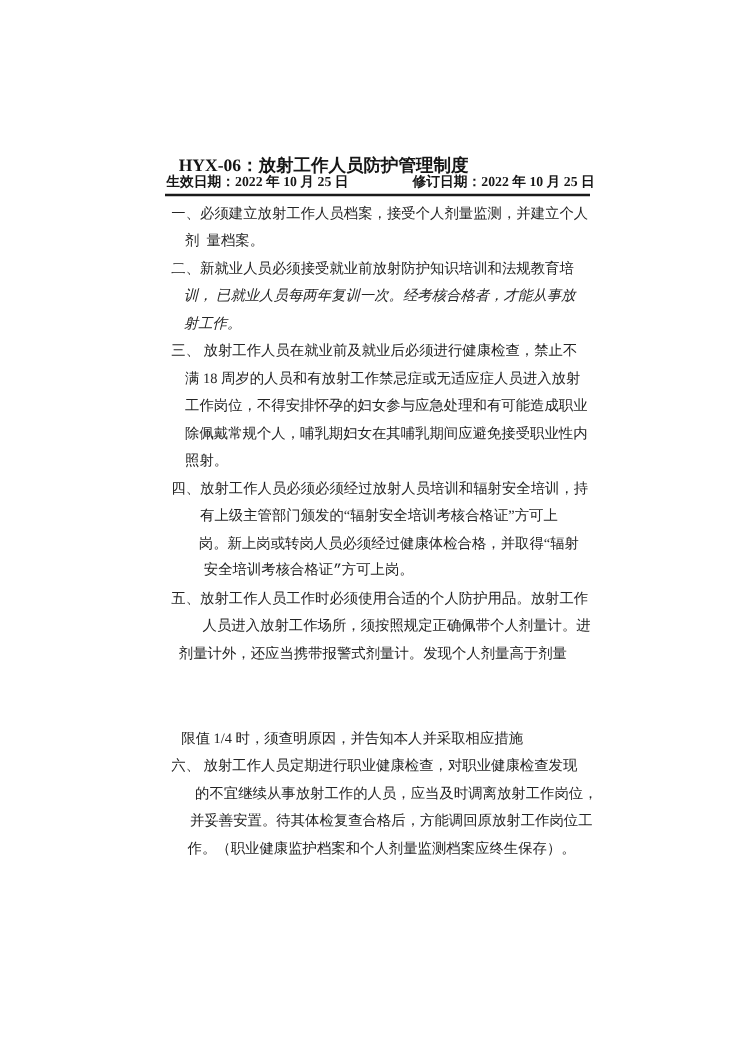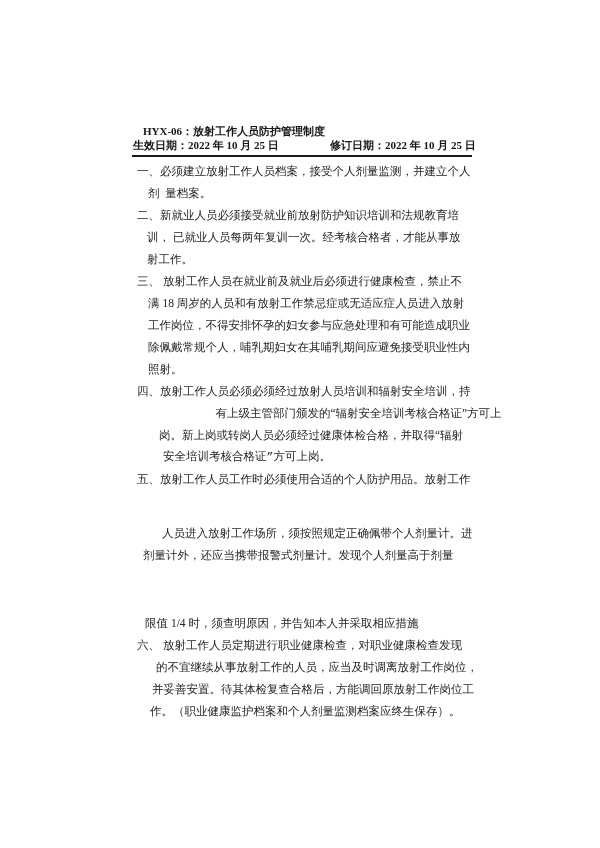--- a/index.html
+++ b/index.html
@@ -14,21 +14,21 @@
     width: 600px;
     height: 848px;
     background: #ffffff;
     overflow: hidden;
   }
   
   .doc-header { position: absolute; left: 0; top: 0; width: 600px; }
   .doc-title {
     position: absolute;
     left: 143px; top: 124px;
-    font-size: 11px; font-weight: bold;
+    font-size: 14px; font-weight: bold;
     color: #161616;
     white-space: pre;
   }
   .doc-dates {
     position: absolute;
     left: 0; top: 138px; width: 600px; height: 14px;
     font-size: 11px; font-weight: bold;
     color: #161616;
   }
   .date-effective { position: absolute; left: 133px; top: 0; white-space: pre; text-align: center; }
@@ -49,28 +49,28 @@
     height: 22px;
     line-height: 22px;
     font-size: 11.5px;
     white-space: pre;
     color: #242424;
   }
   .num { display: inline; }
   
   .i6  { padding-left: 6px;  }
   .i8  { padding-left: 8px; margin-top: 46px;  }
-  .i10 { padding-left: 10px; }
+  .i10 { padding-left: 10px; font-style: italic; }
   .i11 { padding-left: 11px; }
   .i13 { padding-left: 13px; }
   .i15 { padding-left: 15px; }
   .i19 { padding-left: 19px; }
   .i22 { padding-left: 22px; }
-  .i23 { padding-left: 23px; text-align: center; }
-  .i25 { padding-left: 25px; margin-top: 32px; }
+  .i23 { padding-left: 23px; }
+  .i25 { padding-left: 25px; }
   .i26 { padding-left: 26px; font-family: Liberation Mono, monospace; }
 </style>
 </head>
 <body>
 
 <div class="page">
 
   <div class="doc-header">
     <div class="doc-title">HYX-06：放射工作人员防护管理制度</div>
     <div class="doc-dates">

